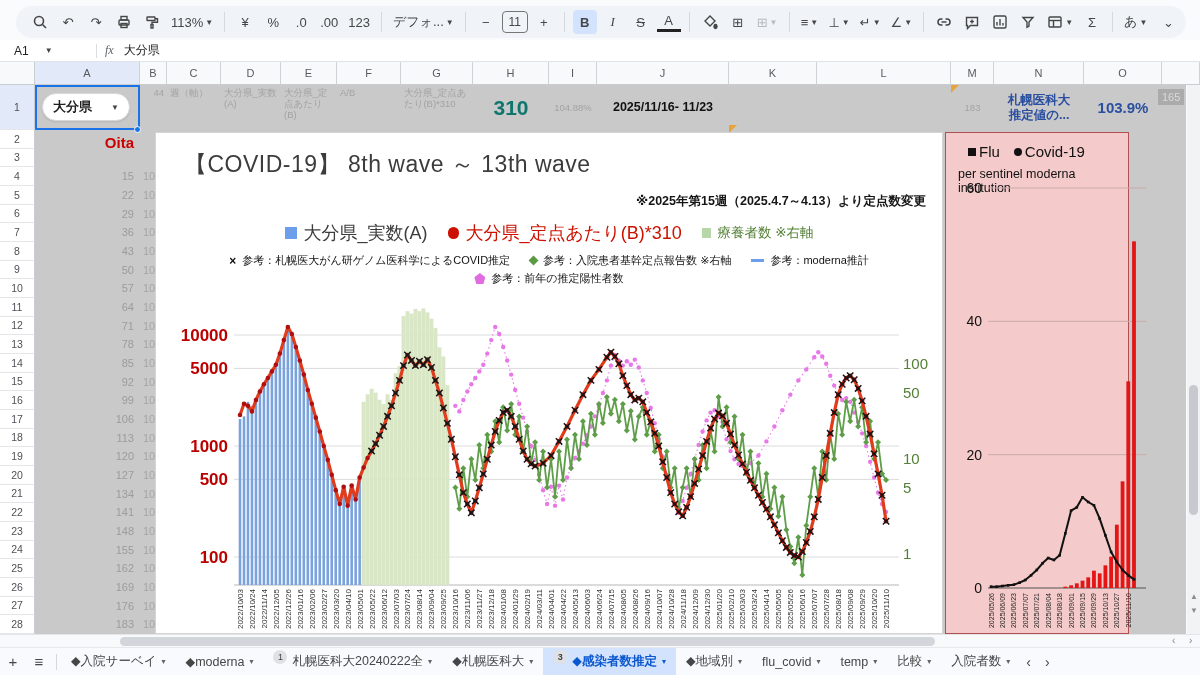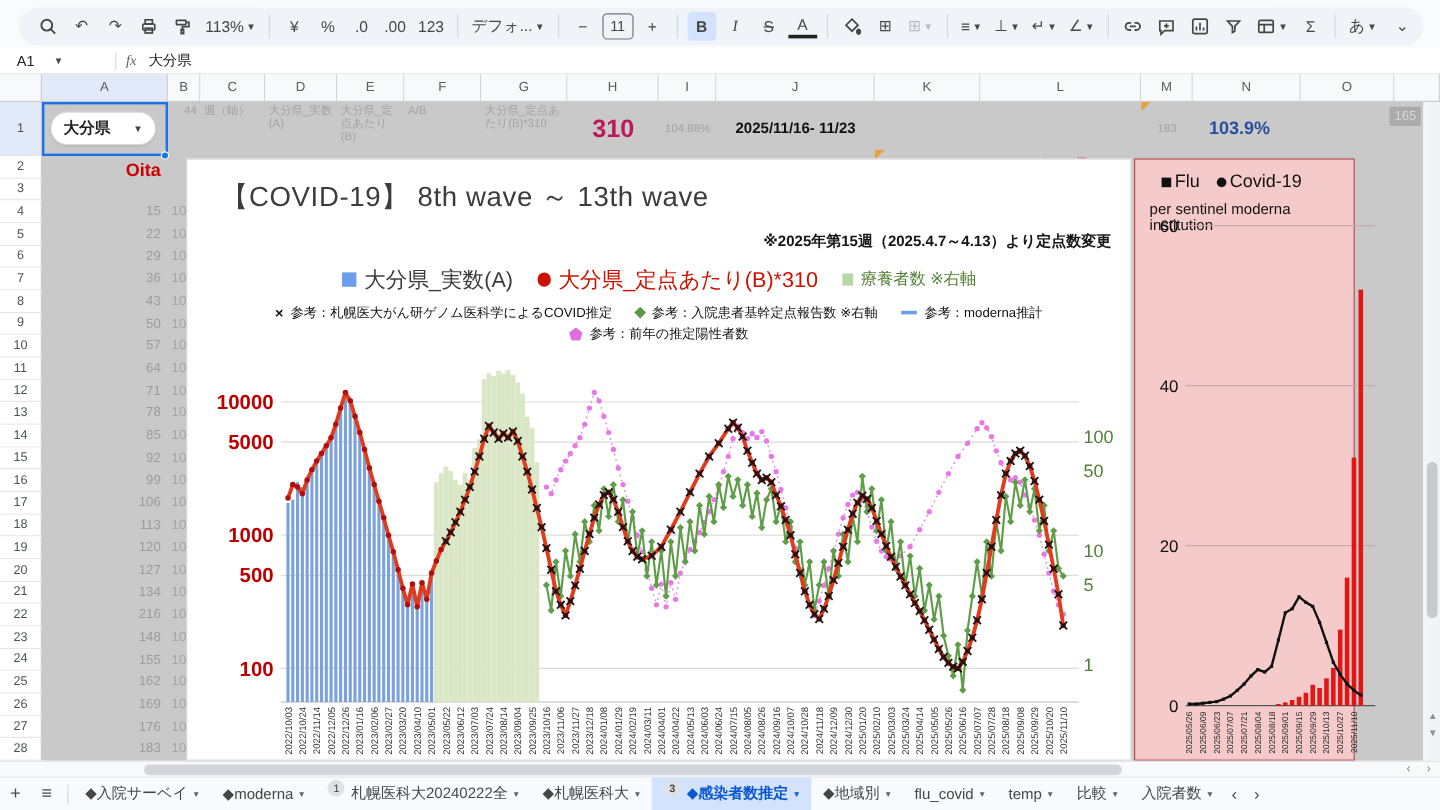--- a/index.html
+++ b/index.html
@@ -40,21 +40,21 @@
   .rh { position:absolute; left:0; width:35px; background:#fff; border-right:1px solid #c9ccd1; border-bottom:1px solid #e4e6e9;
         font-size:10.5px; color:#4d5156; display:flex; align-items:center; justify-content:center; }
   .rh.sel { background:#e2e9f8; }
   .bodygray { position:absolute; left:35px; top:23px; width:1151px; height:549px; background:#c9c9c9; }
 
   
   .row1 { position:absolute; left:35px; top:23px; height:45px; display:flex; }
   .r1c { position:relative; height:45px; font-size:9.5px; line-height:11px; color:#a3a3a3; padding:2px 3px; overflow:hidden; }
   .r1c.num { text-align:right; }
   .r1c.ctr { display:flex; align-items:center; justify-content:center; text-align:center; padding:0 2px; }
-  .r1-310 { color:#be185d; font-weight:bold; font-size:21px; }
+  .r1-310 { color:#0f766e; font-weight:bold; font-size:21px; }
   .r1-date { color:#111; font-weight:bold; font-size:12.5px; }
   .r1-red { color:#e00000; font-weight:bold; font-size:14.5px; line-height:17px; }
   .r1-blue { color:#2b4fa0; font-weight:bold; font-size:12.5px; line-height:15px; }
   .r1-pct { color:#2b4fa0; font-weight:bold; font-size:15px; }
   .notetri { position:absolute; left:0; top:0; width:0; height:0; border-top:8px solid #e8a33d; border-right:8px solid transparent; }
 
   
   .selbox { position:absolute; left:35px; top:23px; width:105px; height:45px; border:2px solid #1a73e8; pointer-events:none; }
   .fillhandle { position:absolute; left:134px; top:64px; width:7px; height:7px; background:#1a73e8; border:1px solid #fff; border-radius:50%; }
   .chip { position:absolute; left:42px; top:31px; width:88px; height:28px; background:#fff; border:1px solid #d7dadd; border-radius:14px;
@@ -304,20 +304,21 @@
         <div class="r1c " style="width: 54px;">週（軸）</div>
         <div class="r1c " style="width: 60px;">大分県_実数(A)</div>
         <div class="r1c " style="width: 56px;">大分県_定点あたり(B)</div>
         <div class="r1c " style="width: 64px;">A/B</div>
         <div class="r1c " style="width: 72px;">大分県_定点あたり(B)*310</div>
         <div class="r1c ctr r1-310" style="width: 76px;">310</div>
         <div class="r1c ctr" style="width: 48px;">104.88%</div>
         <div class="r1c ctr r1-date" style="width: 132px;">2025/11/16- 11/23</div>
         <div class="r1c ctr r1-red" style="width: 222px; margin-top: 40px;">0.59*310=183人／週<br>（26人／日）<span class="notetri"></span></div>
         <div class="r1c ctr" style="width: 43px;">183<span class="notetri"></span></div>
+        <div class="r1c ctr r1-blue" style="width: 90px;">札幌医科大<br>推定値の...</div>
         <div class="r1c ctr r1-pct" style="width: 78px; text-align: center;">103.9%</div>
       </div>
     <div class="avals" id="avals">
         <div style="top: 108.333px;">15</div>
         <div style="top: 127px;">22</div>
         <div style="top: 145.667px;">29</div>
         <div style="top: 164.333px;">36</div>
         <div style="top: 183px;">43</div>
         <div style="top: 201.667px;">50</div>
         <div style="top: 220.333px;">57</div>
@@ -325,21 +326,21 @@
         <div style="top: 257.667px;">71</div>
         <div style="top: 276.333px;">78</div>
         <div style="top: 295px;">85</div>
         <div style="top: 313.667px;">92</div>
         <div style="top: 332.333px;">99</div>
         <div style="top: 351px;">106</div>
         <div style="top: 369.667px;">113</div>
         <div style="top: 388.333px;">120</div>
         <div style="top: 407px;">127</div>
         <div style="top: 425.667px;">134</div>
-        <div style="top: 444.333px;">216</div>
+        <div style="top: 444.333px;">141</div>
         <div style="top: 463px;">148</div>
         <div style="top: 481.667px;">155</div>
         <div style="top: 500.333px;">162</div>
         <div style="top: 519px;">169</div>
         <div style="top: 537.667px;">176</div>
         <div style="top: 556.333px;">183</div>
       </div>
     <div class="bvals" id="bvals">
         <div style="top: 108.333px;">100</div>
         <div style="top: 127px;">100</div>

